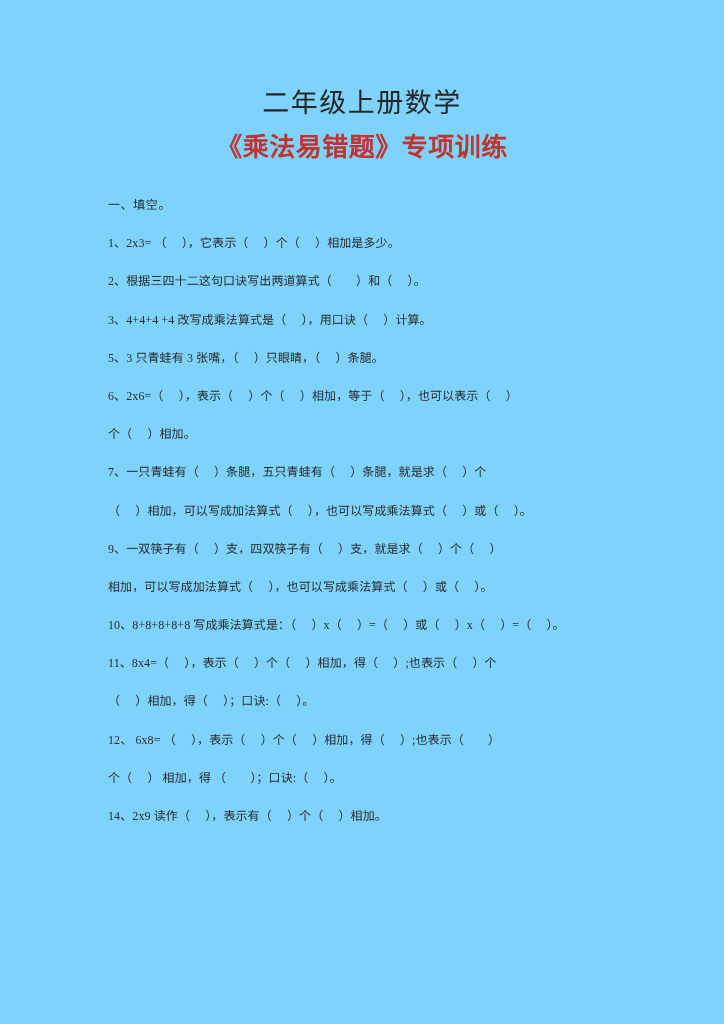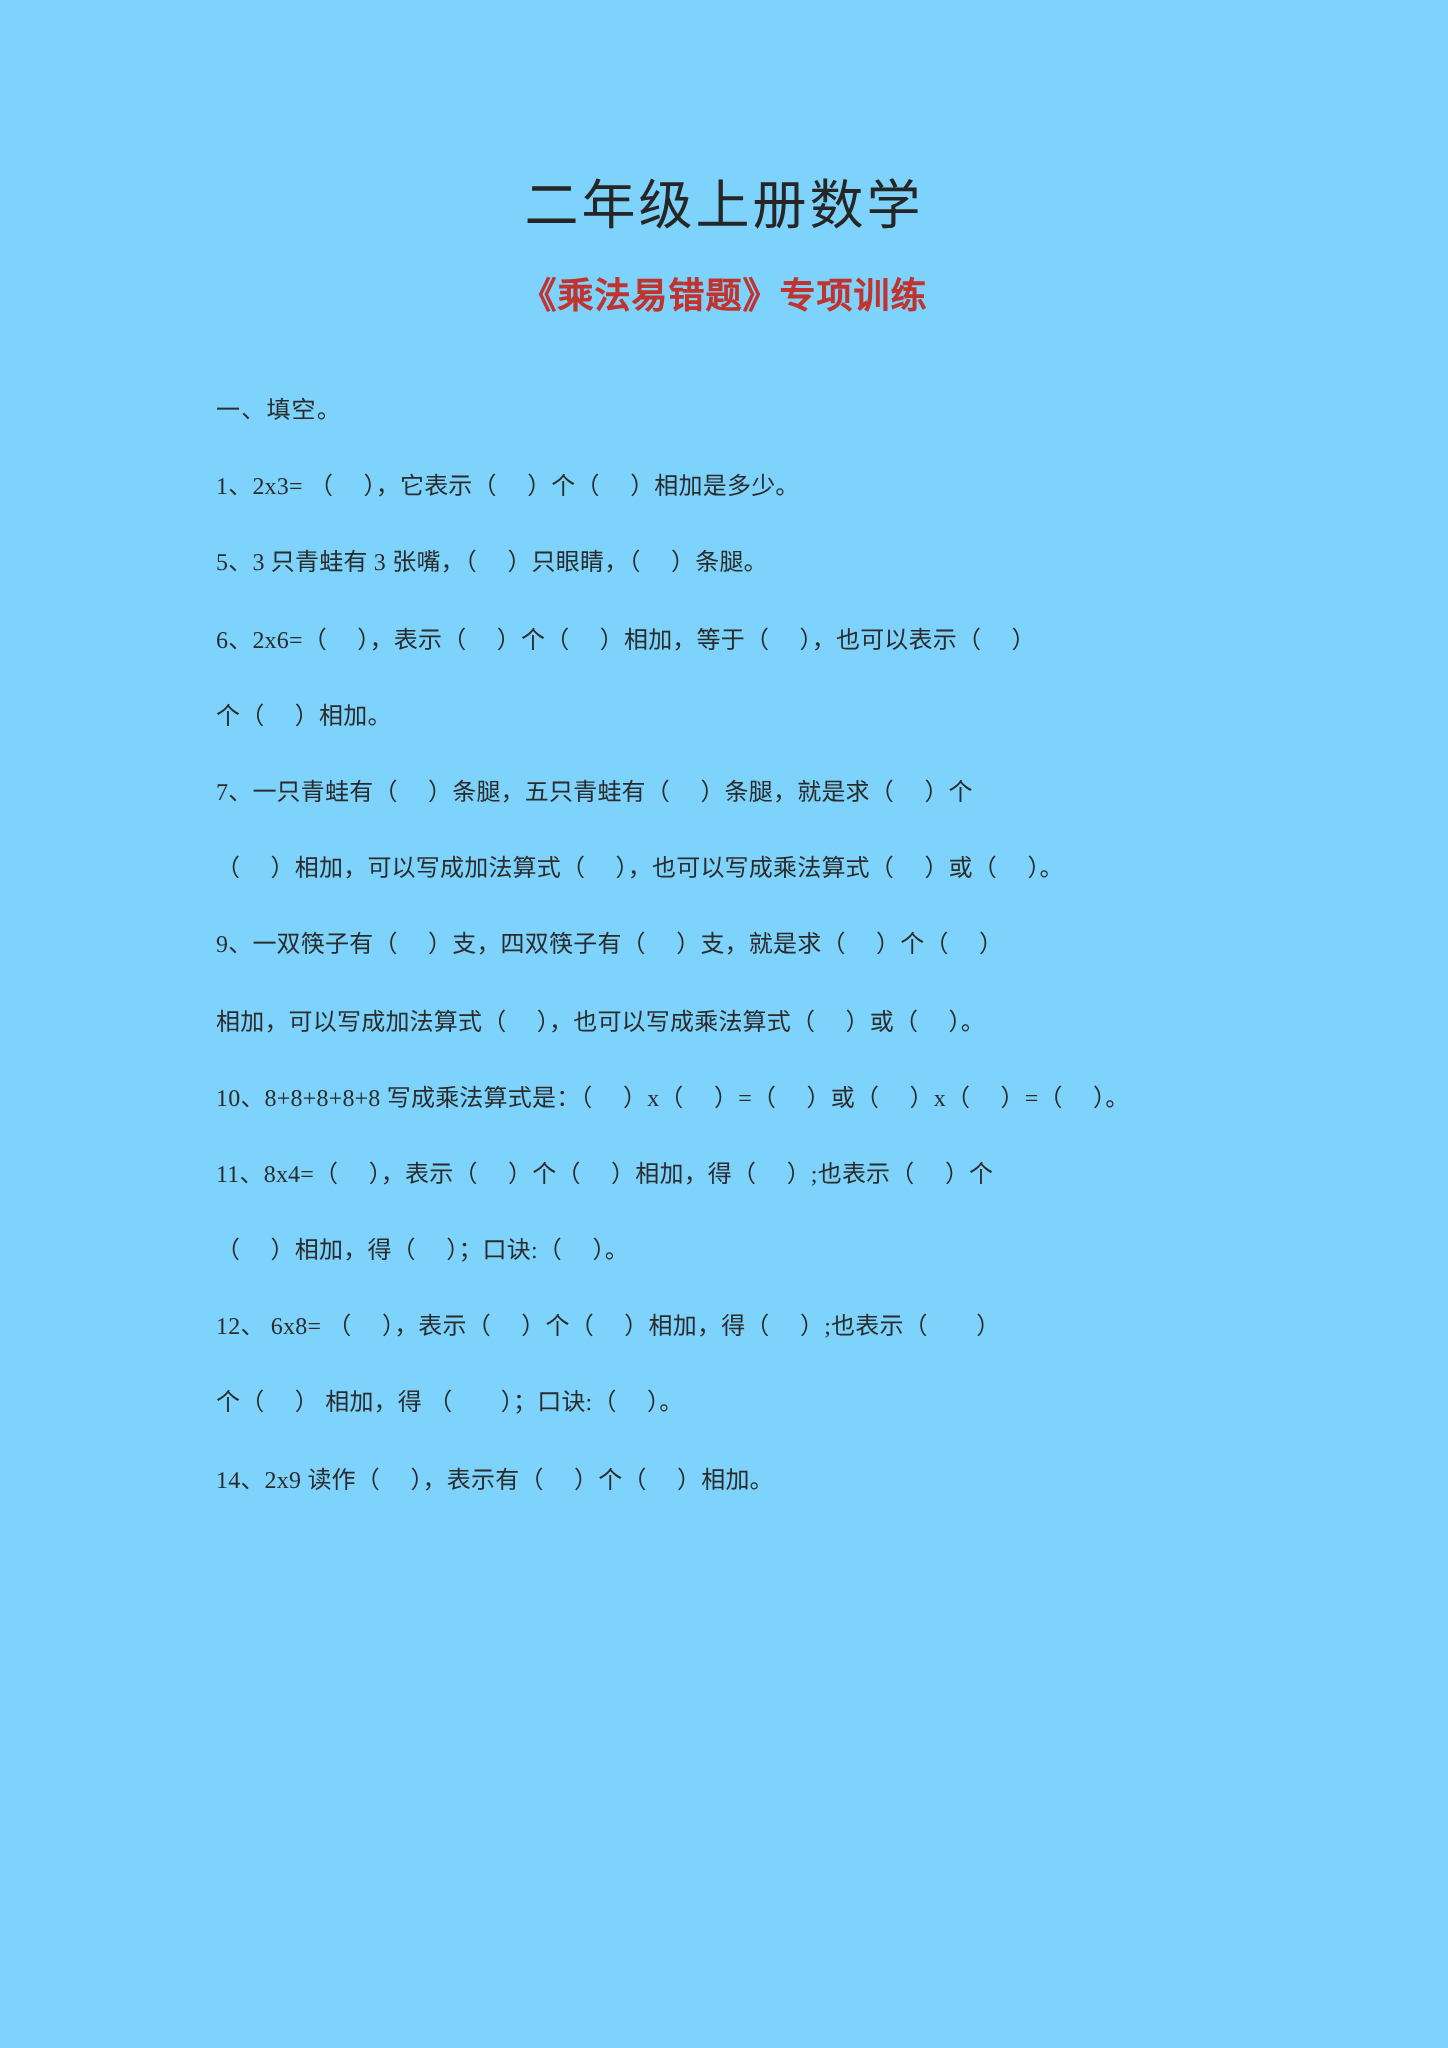--- a/index.html
+++ b/index.html
@@ -37,21 +37,21 @@
     font-family: "Liberation Serif", "DejaVu Serif", serif;
     font-size: 27px;
     line-height: 34px;
     letter-spacing: 1.5px;
     color: #262626;
     font-weight: 400;
     margin: 0;
   }
   .sub-title {
     font-family: "Liberation Serif", "DejaVu Serif", serif;
-    font-size: 18px;
+    font-size: 26px;
     line-height: 32px;
     letter-spacing: 0.5px;
     font-weight: 700;
     margin: 12px 0 0 0;
   }
 
   
   .body-block {
     position: absolute;
     left: 108px;
@@ -78,20 +78,22 @@
 
   <div class="title-block">
     <div class="main-title">二年级上册数学</div>
     <div class="sub-title" style="color: rgb(192, 51, 46);">《乘法易错题》专项训练</div>
   </div>
 
   <div class="body-block">
     <div class="line section">一、填空。</div>
     <div id="question-lines">
         <div class="line">1、2x3= （　 ），它表示（　 ）个（　 ）相加是多少。</div>
+        <div class="line">2、根据三四十二这句口诀写出两道算式（　　）和（　 ）。</div>
+        <div class="line">3、4+4+4 +4 改写成乘法算式是（　 ），用口诀（　 ）计算。</div>
         <div class="line">5、3 只青蛙有 3 张嘴，（　 ）只眼睛，（　 ）条腿。</div>
         <div class="line">6、2x6=（　 ），表示（　 ）个（　 ）相加，等于（　 ），也可以表示（　 ）</div>
         <div class="line">个（　 ）相加。</div>
         <div class="line">7、一只青蛙有（　 ）条腿，五只青蛙有（　 ）条腿，就是求（　 ）个</div>
         <div class="line">（　 ）相加，可以写成加法算式（　 ），也可以写成乘法算式（　 ）或（　 ）。</div>
         <div class="line">9、一双筷子有（　 ）支，四双筷子有（　 ）支，就是求（　 ）个（　 ）</div>
         <div class="line">相加，可以写成加法算式（　 ），也可以写成乘法算式（　 ）或（　 ）。</div>
         <div class="line">10、8+8+8+8+8 写成乘法算式是：（　 ）x（　 ）=（　 ）或（　 ）x（　 ）=（　 ）。</div>
         <div class="line">11、8x4=（　 ），表示（　 ）个（　 ）相加，得（　 ）;也表示（　 ）个</div>
         <div class="line">（　 ）相加，得（　 ）；口诀:（　 ）。</div>

